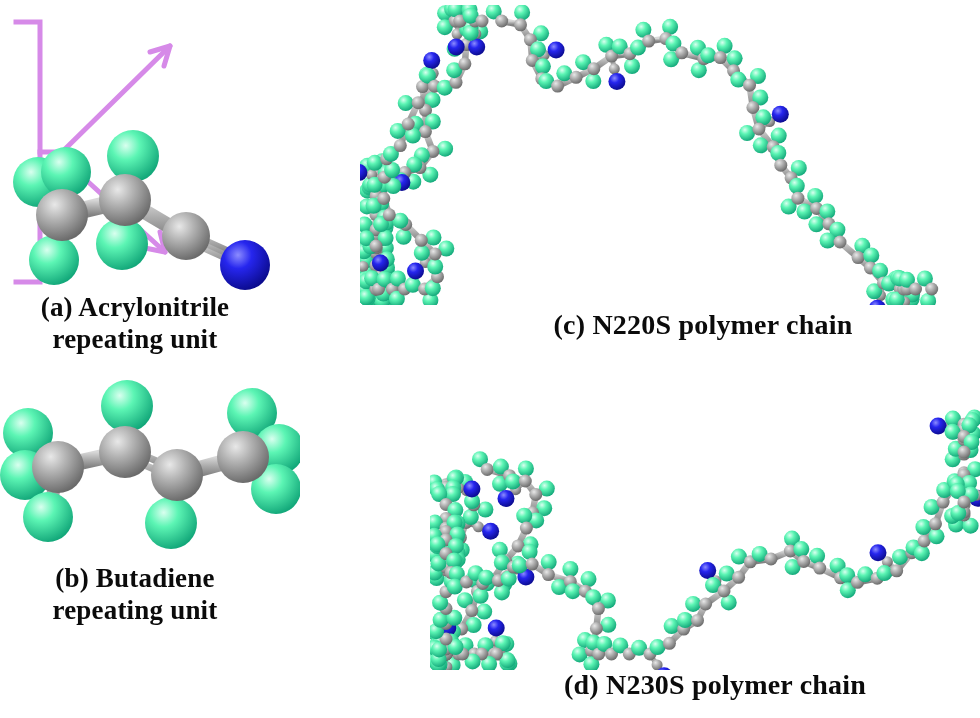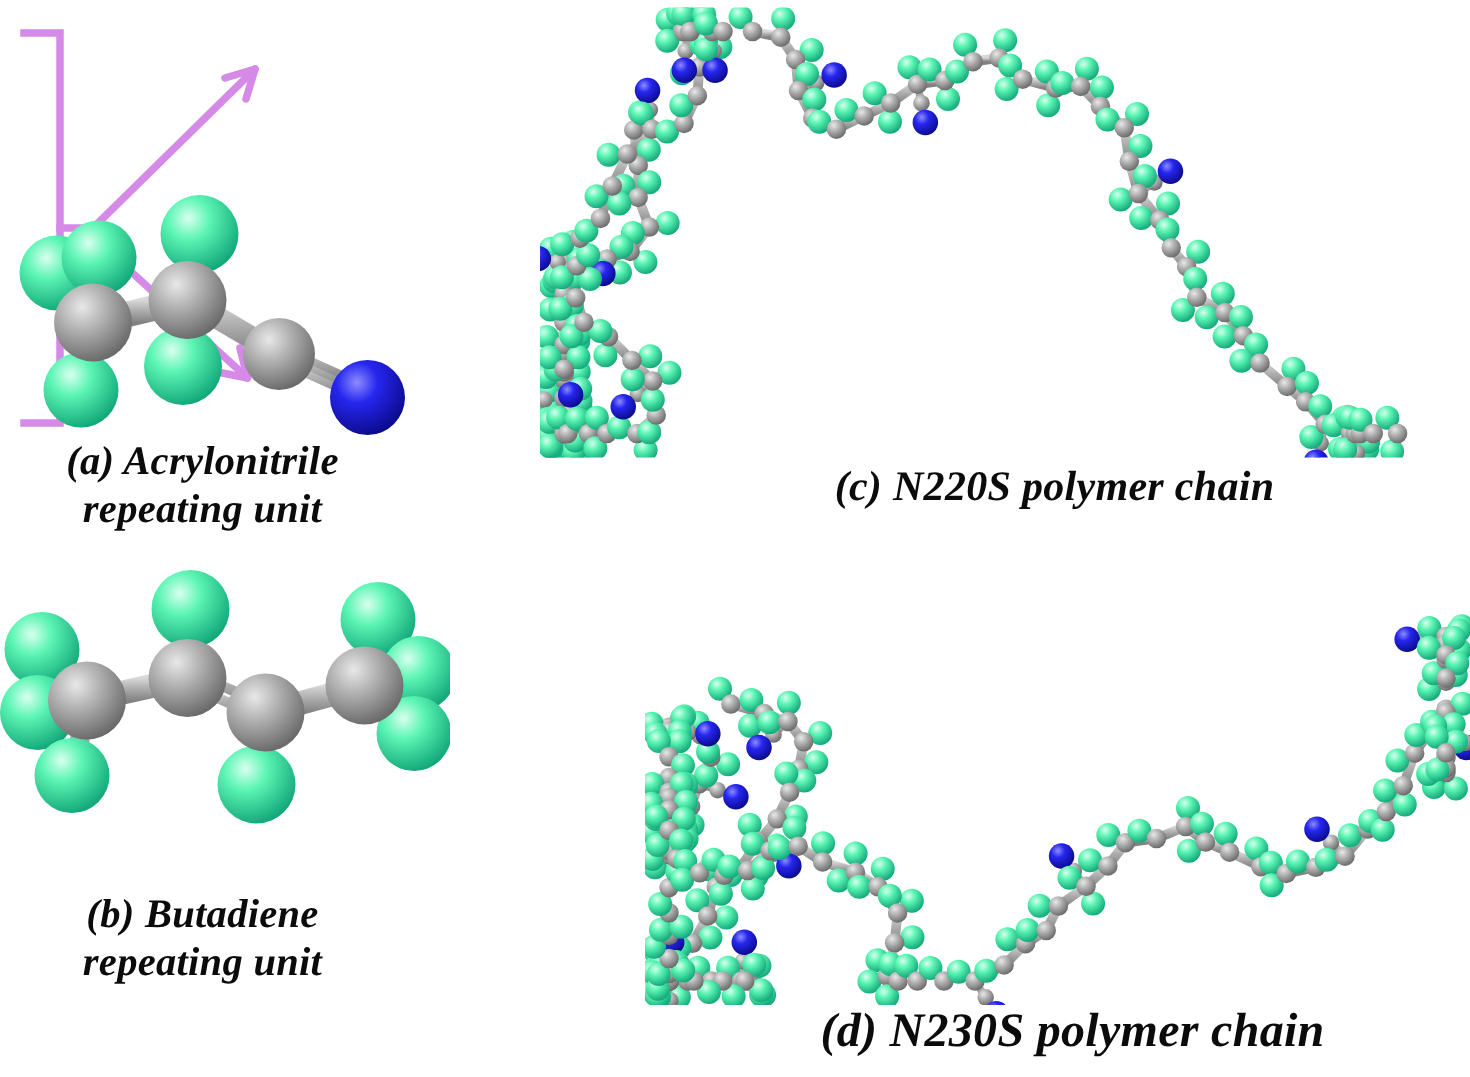--- a/index.html
+++ b/index.html
@@ -7,37 +7,36 @@
     padding: 0;
     background: #ffffff;
   }
   #figure {
     position: relative;
     width: 980px;
     height: 718px;
     background: #ffffff;
     overflow: hidden;
     font-family: "Liberation Serif", "DejaVu Serif", serif;
-    font-style: italic;
   }
   .caption {
     position: absolute;
     text-align: center;
     font-family: "Liberation Serif", "DejaVu Serif", serif;
     font-weight: bold;
     color: #0b0b0b;
     line-height: 1.18;
     letter-spacing: 0.2px;
     white-space: pre-line;
     user-select: none;
   }
   #cap-a { left: 0px;   top: 292px; width: 270px; font-size: 27px; }
-  #cap-b { left: 0px;   top: 563px; width: 270px; font-size: 27px; margin-top: 31px; }
+  #cap-b { left: 0px;   top: 563px; width: 270px; font-size: 27px; }
   #cap-c { left: 468px; top: 308px; width: 470px; font-size: 28px; }
-  #cap-d { left: 480px; top: 668px; width: 470px; font-size: 32px; }
+  #cap-d { left: 480px; top: 668px; width: 470px; font-size: 28px; }
 
   .molcanvas { position: absolute; }
   #mol-a  { left: 0px;   top: 120px; width: 300px; height: 180px; }
   #mol-b  { left: 0px;   top: 375px; width: 300px; height: 185px; }
   #mol-c  { left: 360px; top: 5px;   width: 620px; height: 300px; }
   #mol-d  { left: 430px; top: 370px; width: 550px; height: 300px; }
   #connector { left: 280px; top: 190px; width: 200px; height: 300px; }
 
   .molcanvas svg, #connector svg { display: block; width: 100%; height: 100%; }
 </style>

